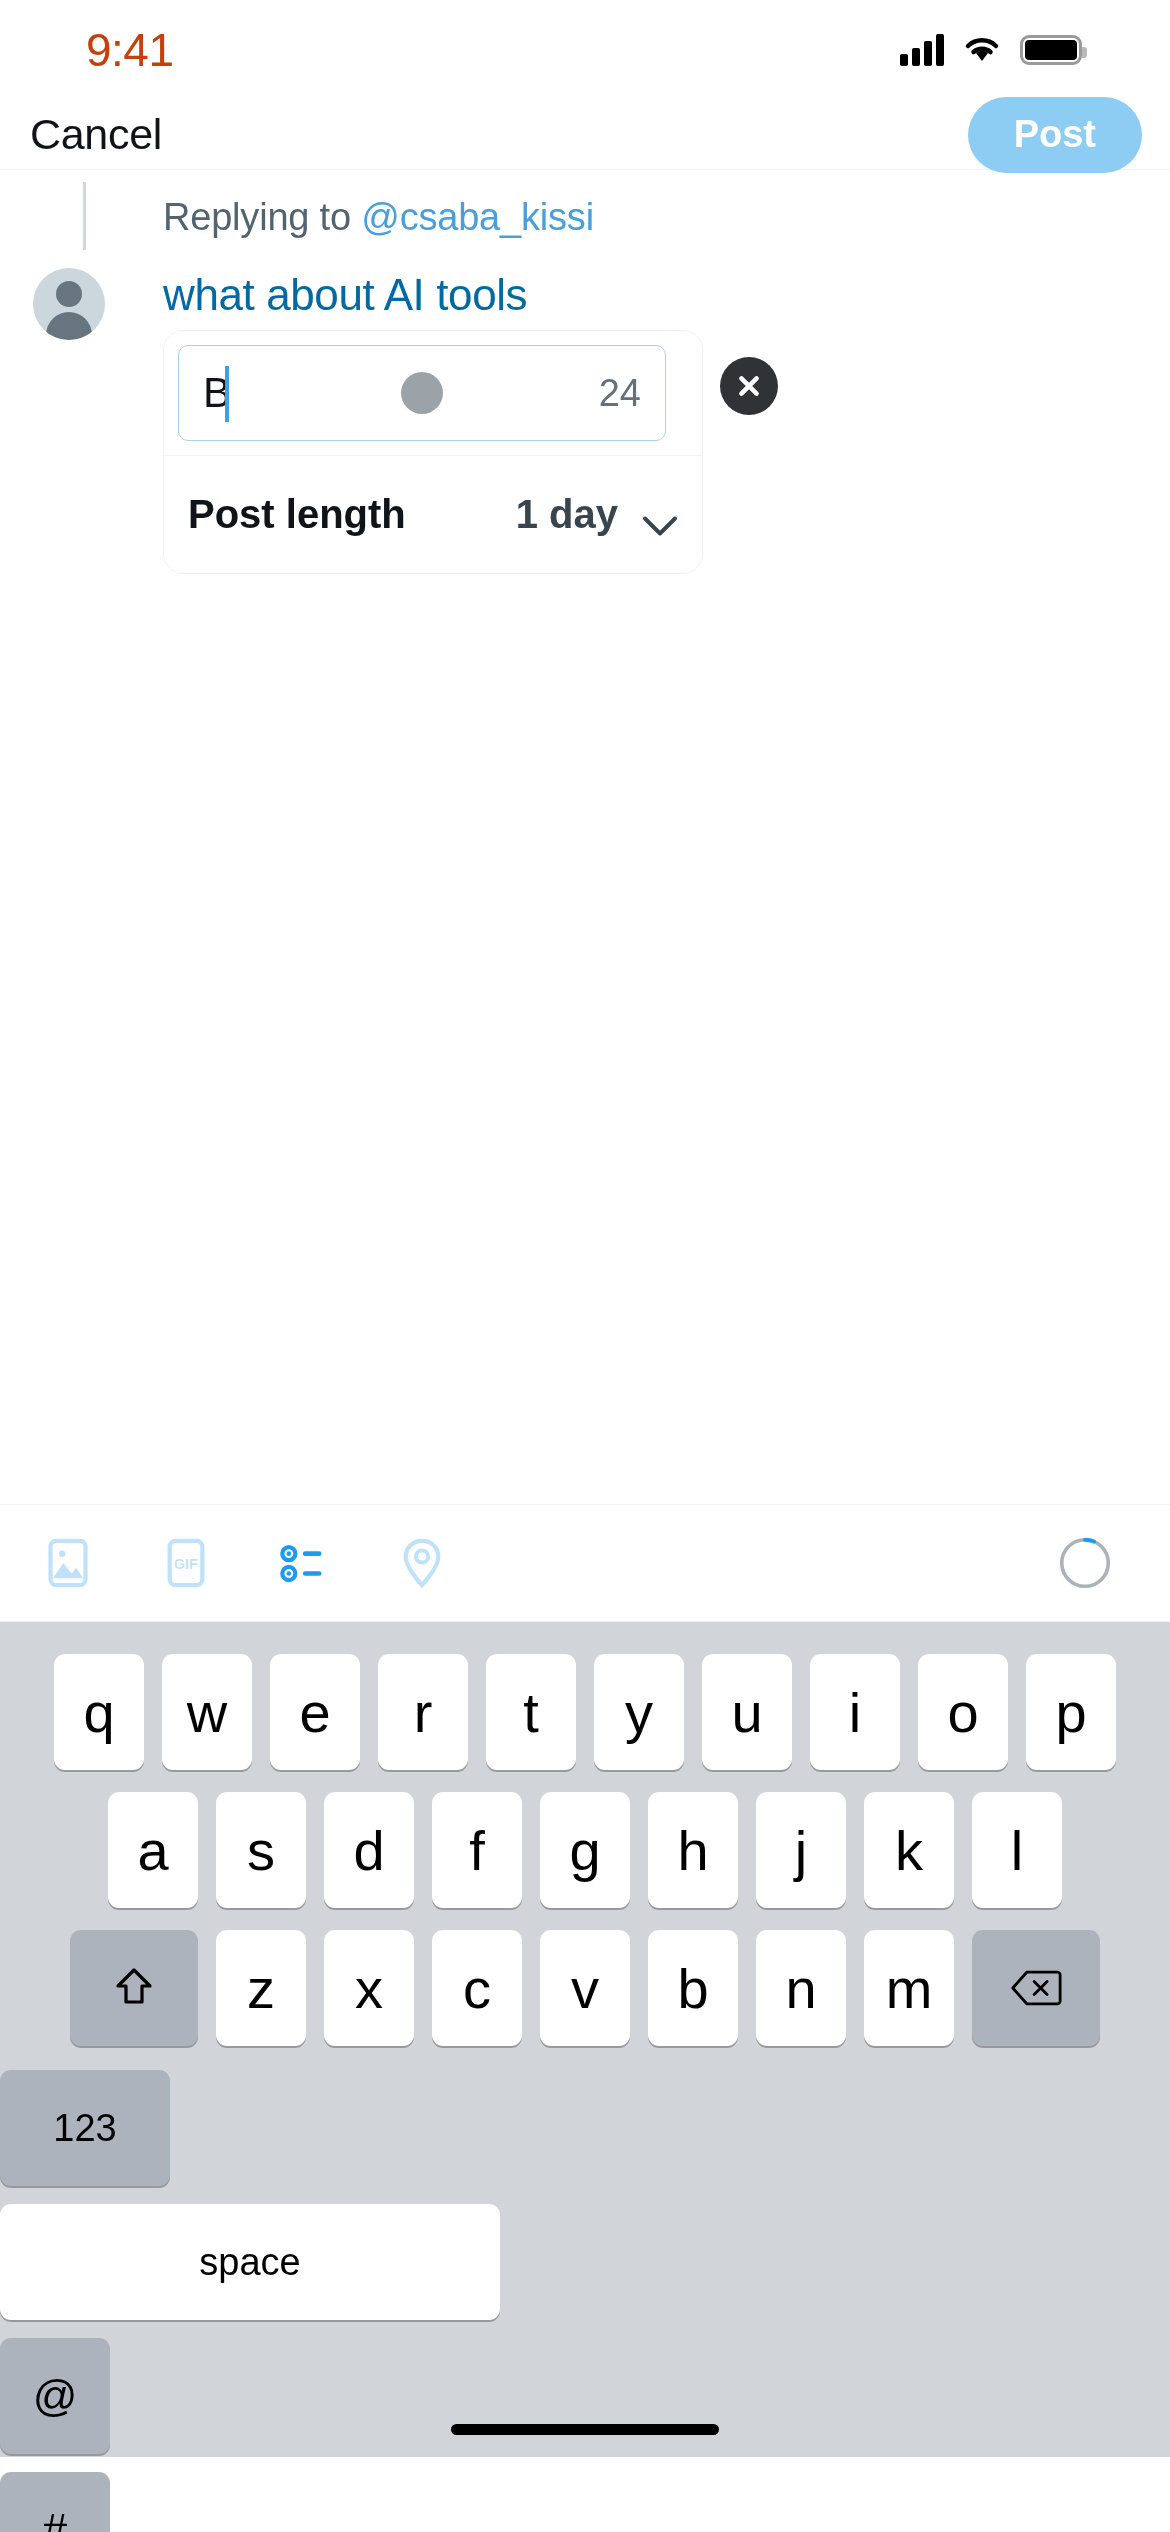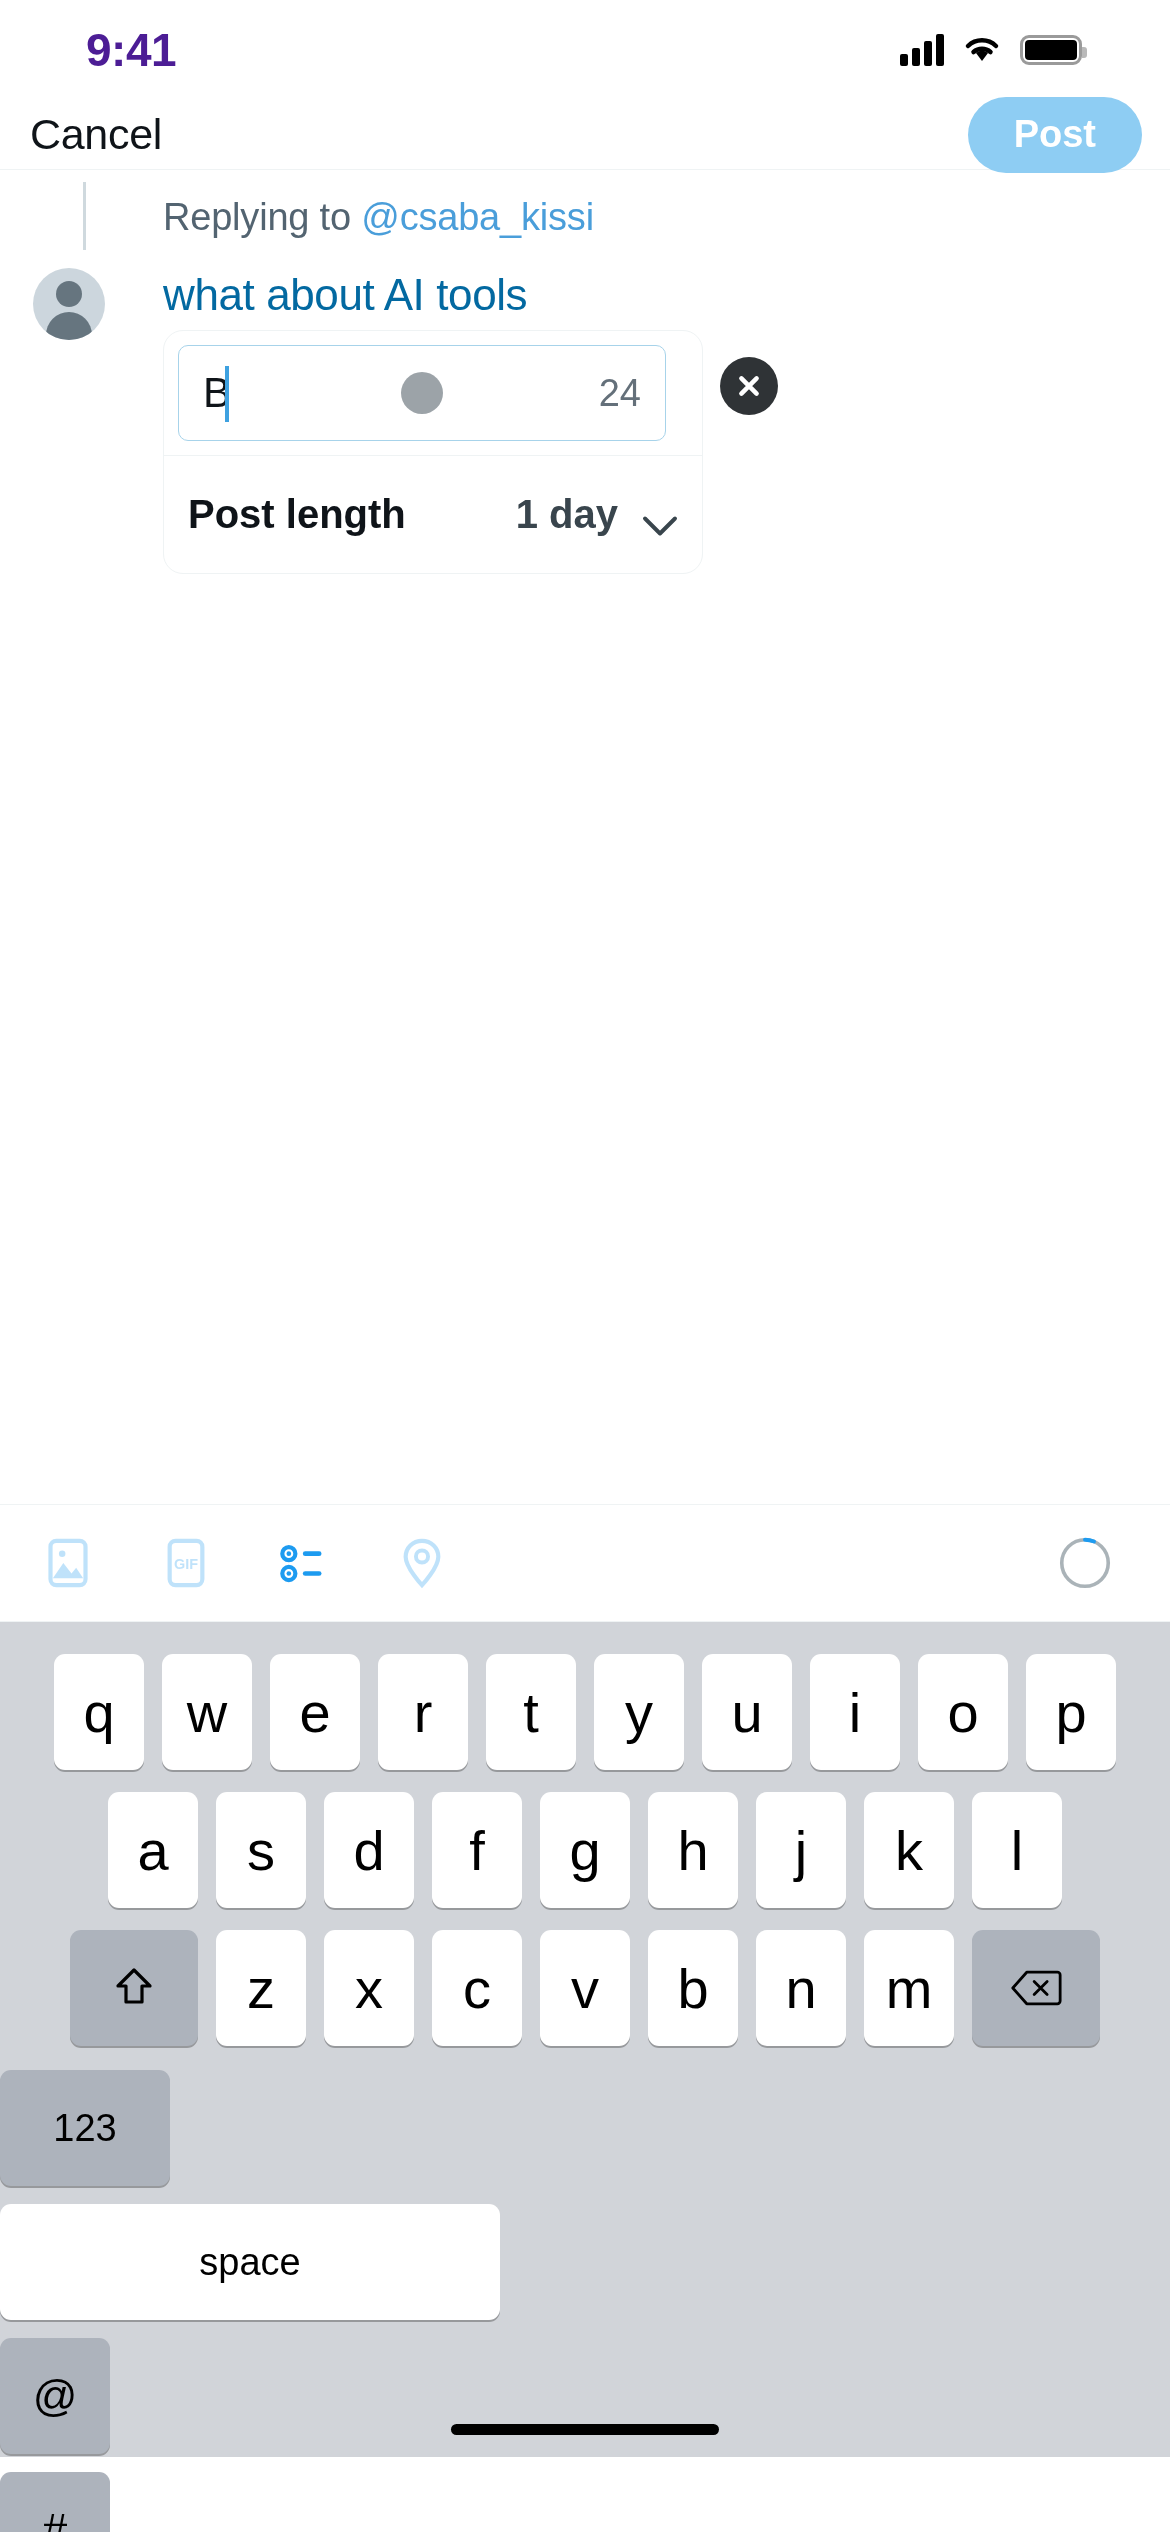--- a/index.html
+++ b/index.html
@@ -10,21 +10,21 @@
     overflow: hidden;
   }
   .screen { position: relative; width: 1170px; height: 2532px; background: #fff; }
 
   
   .statusbar {
     position: absolute; top: 0; left: 0; width: 1170px; height: 100px;
     display: flex; align-items: center; justify-content: space-between;
     padding: 0 88px 0 86px;
   }
-  .status-time { font-size: 46px; font-weight: 700; color: #4c1d95; letter-spacing: -0.5px; }
+  .status-time { font-size: 46px; font-weight: 400; color: #c2410c; letter-spacing: -0.5px; }
   .status-icons { display: flex; align-items: center; gap: 18px; }
   .sig { display: flex; align-items: flex-end; gap: 4px; height: 32px; }
   .sig i { display: block; width: 8px; background: #000; border-radius: 2px; }
   .sig i:nth-child(1){ height: 12px; }
   .sig i:nth-child(2){ height: 18px; }
   .sig i:nth-child(3){ height: 25px; }
   .sig i:nth-child(4){ height: 32px; }
   .batt {
     width: 62px; height: 30px; border: 3px solid #9a9a9a; border-radius: 9px;
     padding: 2px; position: relative;

